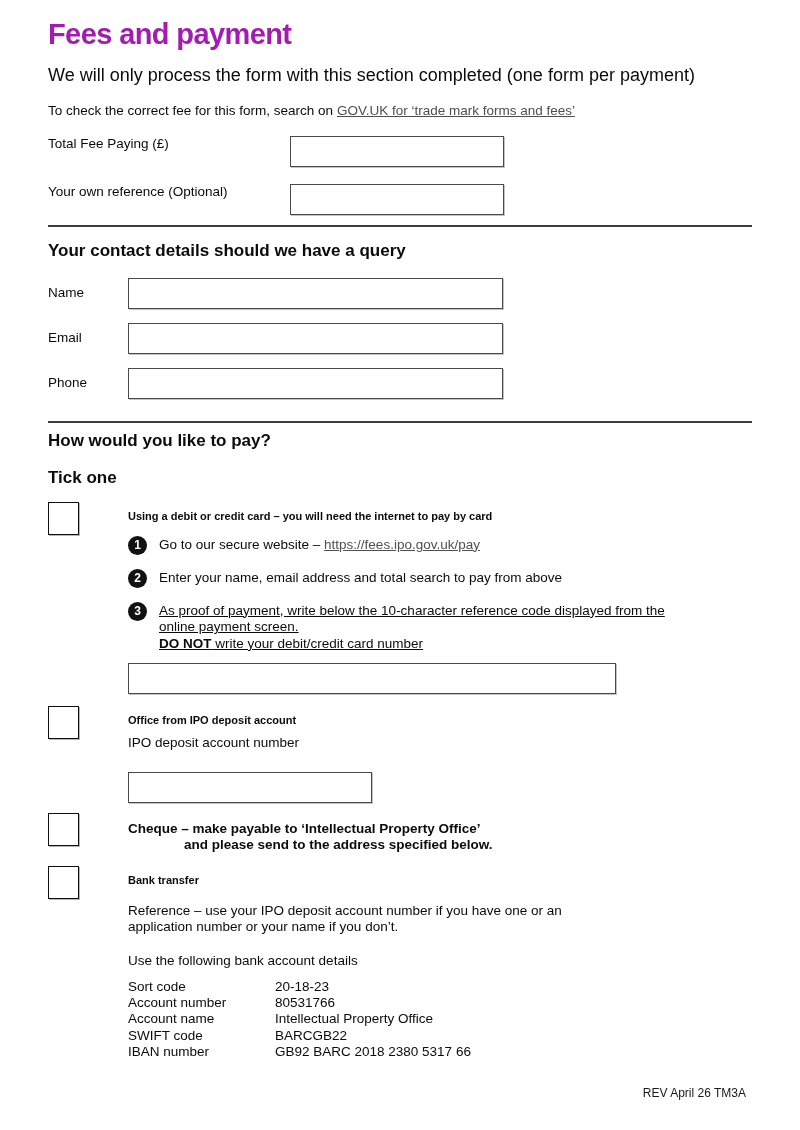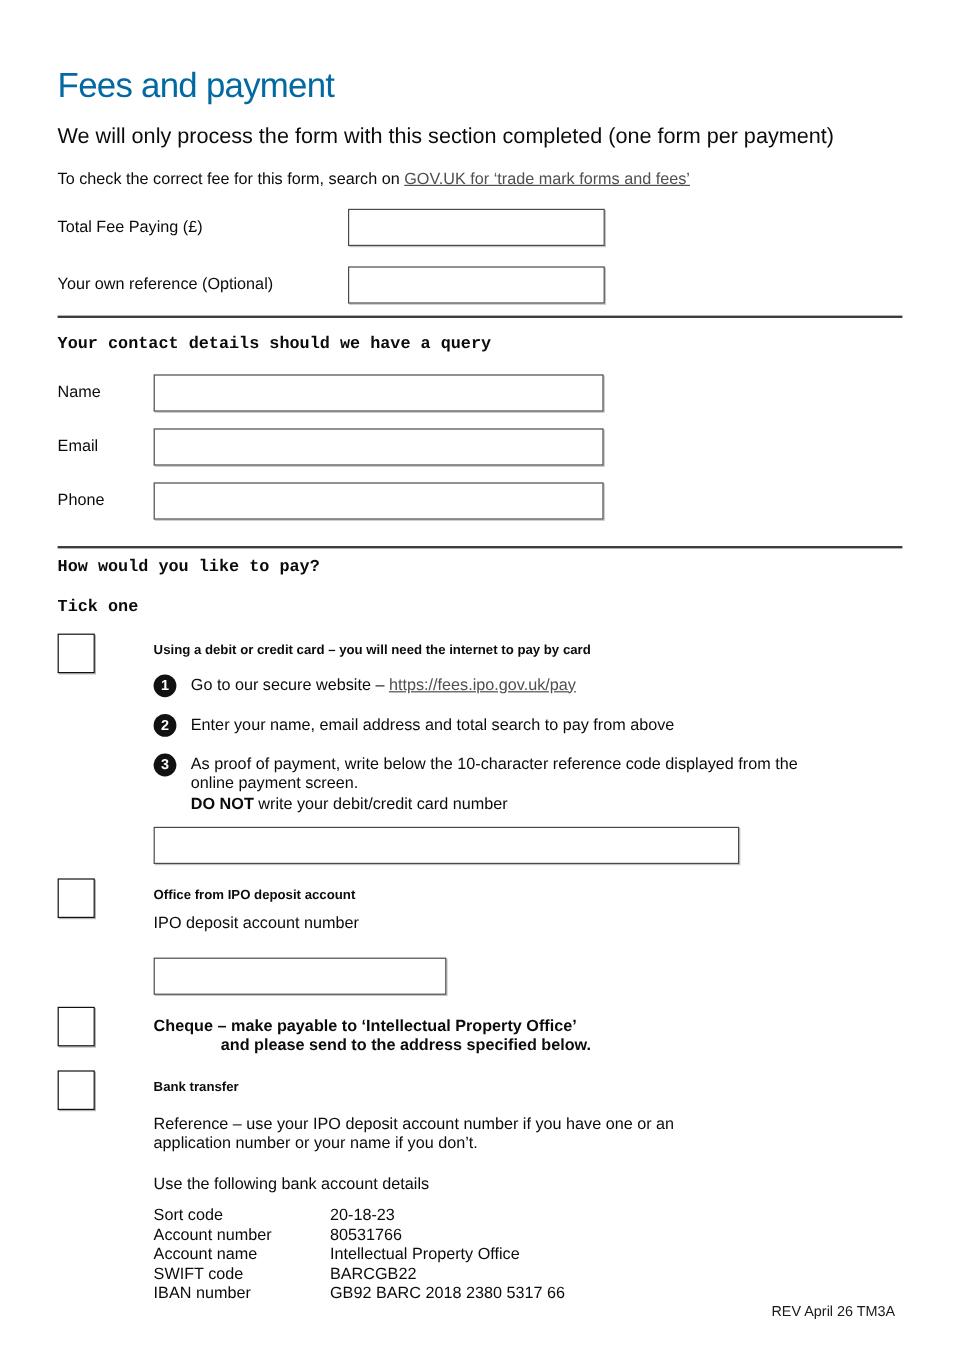--- a/index.html
+++ b/index.html
@@ -9,32 +9,32 @@
     width: 800px;
     height: 1130px;
     background: #ffffff;
     font-family: "Liberation Sans", "DejaVu Sans", sans-serif;
     color: #0b0b0b;
     overflow: hidden;
   }
   .content { padding: 0 48px; }
 
   h1.page-title {
-    margin-top: 56px;
+    margin-top: 18px;
     font-size: 29px;
-    font-weight: normal;
+    font-weight: bold;
     letter-spacing: -0.6px;
-    color: #0369a1;
+    color: #a21caf;
   }
   .txt { font-size: 13.5px; line-height: 16.5px; }
   .intro-bold { margin-top: 14px; font-size: 18px; font-weight: normal; }
   .fee-check { margin-top: 17px; }
   a.link { color: #4f4f4f; text-decoration: underline; cursor: pointer; }
 
-  .field-row { display: flex; align-items: center; }
+  .field-row { display: flex; align-items: flex-start; }
   .field-row.fee { margin-top: 16px; }
   .field-row.fee + .field-row.fee { margin-top: 17px; }
   .fee .f-label { width: 242px; }
   .contact-row { display: flex; align-items: center; margin-top: 14px; }
   .contact-row.first { margin-top: 17px; }
   .contact-row .f-label { width: 80px; }
 
   input.box {
     display: block;
     border: 1.5px solid #4a4a4a;
@@ -49,21 +49,21 @@
   }
   .w-fee { width: 214px; }
   .w-contact { width: 375px; }
   .w-ref { width: 488px; }
   .w-deposit { width: 244px; height: 32px; }
 
   .rule { border: none; height: 2px; background: #3d3d3d; }
   .rule1 { margin-top: 10px; }
   .rule2 { margin-top: 22px; }
 
-  .sec-head { font-size: 14px; font-weight: bold; font-family: Liberation Mono, monospace; }
+  .sec-head { font-size: 17px; font-weight: bold; }
   .contact-head { margin-top: 14px; }
   .pay-head { margin-top: 8px; }
   .tick-one { margin-top: 17px; }
 
   .option { display: flex; align-items: flex-start; }
   .opt-card { margin-top: 14px; }
   .opt-deposit { margin-top: 12px; }
   .opt-cheque { margin-top: 10px; font-weight: bold; }
   .opt-bank { margin-top: 12px; }
   .tickbox {
@@ -82,21 +82,21 @@
     width: 19px; height: 19px;
     border-radius: 50%;
     background: #111;
     color: #fff;
     font-size: 12px; font-weight: bold;
     display: flex; align-items: center; justify-content: center;
     flex-shrink: 0;
     margin-right: 12px;
   }
   .step-text { font-size: 13.5px; line-height: 16.5px; padding-top: 1px; }
-  .step-text.wide { max-width: 517px; }
+  .step-text.wide { max-width: 517px; text-decoration: underline; }
   .ref-input { margin-top: 11px; }
 
   .deposit-sub { margin-top: 9px; }
   .deposit-input { margin-top: 20px; }
 
   .cheque-line2 { padding-left: 56px; }
 
   .bank-note { margin-top: 17px; max-width: 445px; }
   .bank-use { margin-top: 17px; }
   .bank-table { margin-top: 10px; display: grid; grid-template-columns: 147px auto; }

